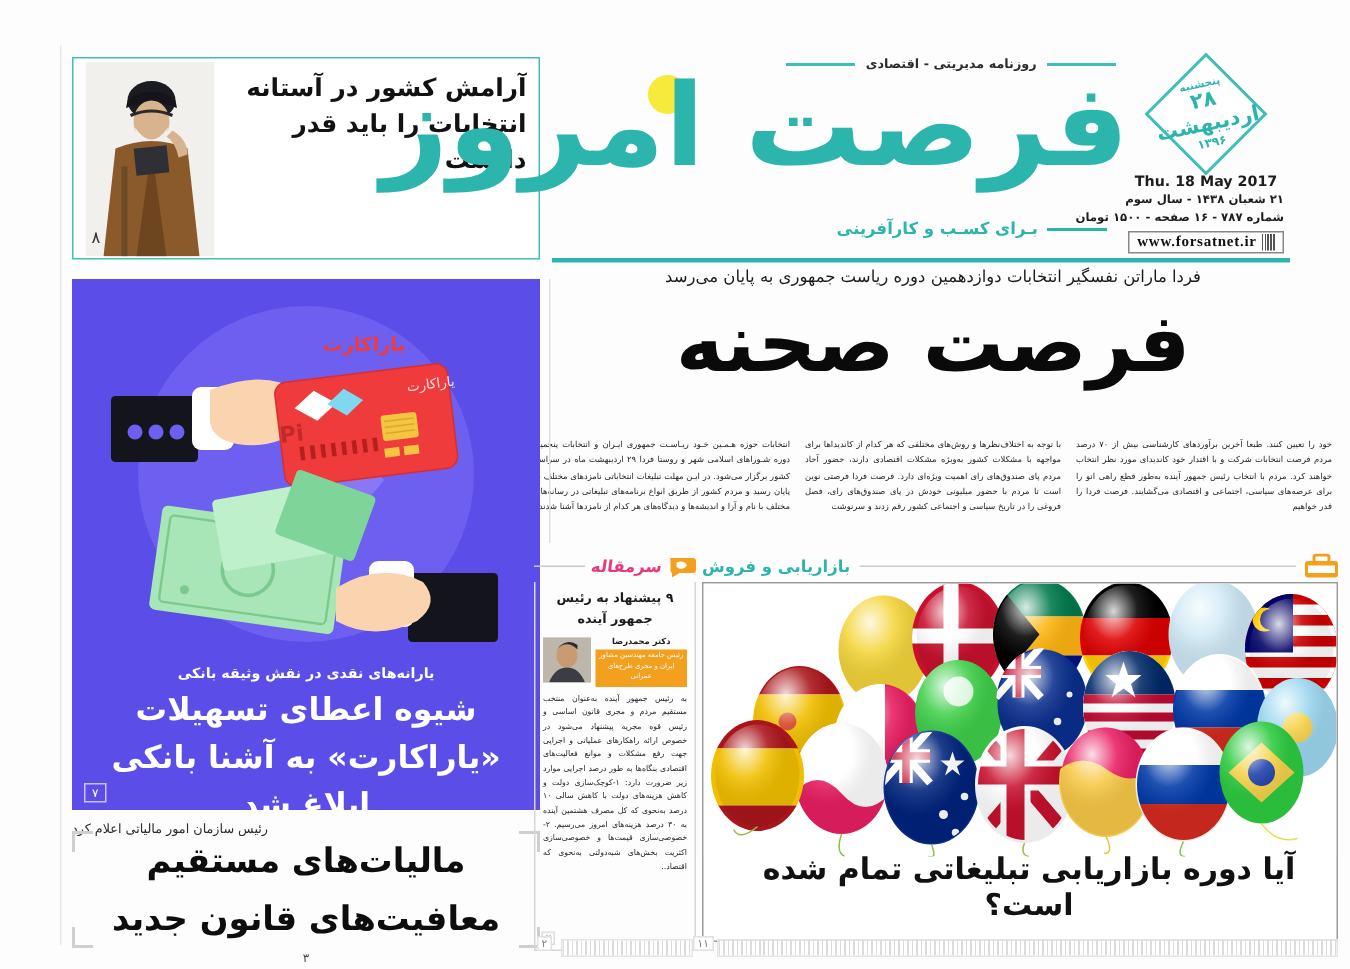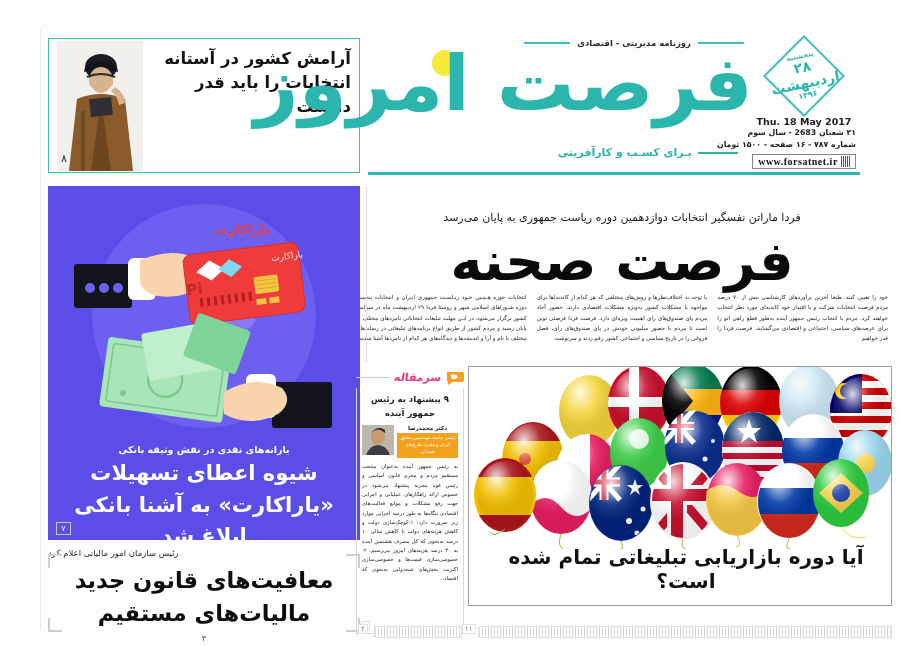--- a/index.html
+++ b/index.html
@@ -188,21 +188,20 @@
     position: absolute;
     left: 352px; top: 176px;
     width: 540px; height: 190px;
     direction: rtl;
   }
   .main-kicker {
     text-align: center;
     font-size: 11px;
     color: #1a1a1a;
     padding-top: 2px;
-    margin-top: 33px;
   }
   .main-headline {
     text-align: center;
     font-size: 54px;
     font-weight: bold;
     color: #0a0a0a;
     letter-spacing: -2px;
     line-height: 1.35;
     margin-top: 2px;
   }
@@ -502,21 +501,21 @@
     <div class="datebox">
       <div class="date-diamond">
         <div class="dm"></div>
         <div class="d-in">
           <div class="d-day">پنجشنبه</div>
           <div class="d-date">۲۸ اردیبهشت</div>
           <div class="d-year">۱۳۹۶</div>
         </div>
       </div>
       <div class="date-en">Thu. 18 May 2017</div>
-      <div class="date-hijri">۲۱ شعبان 2683 - سال سوم</div>
+      <div class="date-hijri">۲۱ شعبان ۱۴۳۸ - سال سوم</div>
       <div class="date-issue">شماره ۷۸۷ - ۱۶ صفحه - ۱۵۰۰ تومان</div>
       <div class="site-strip">
         <span class="url">www.forsatnet.ir</span>
         <span class="bars"></span>
       </div>
     </div>
   </div>
 
   <div class="teal-rule"></div>
 
@@ -589,22 +588,22 @@
     <div class="promo-head">شیوه اعطای تسهیلات «یاراکارت» به آشنا بانکی ابلاغ شد</div>
     <div class="promo-page">۷</div>
   </div>
 
   <div class="tax">
     <span class="corner c-tl"></span>
     <span class="corner c-tr"></span>
     <span class="corner c-bl"></span>
     <span class="corner c-br"></span>
     <div class="tax-kicker">رئیس سازمان امور مالیاتی اعلام کرد</div>
+    <div class="tax-head" style="margin-top:0">مالیات‌های مستقیم</div>
     <div class="tax-head">معافیت‌های قانون جدید</div>
-    <div class="tax-head" style="margin-top:0">مالیات‌های مستقیم</div>
     <div class="tax-page">۳</div>
   </div>
 
   <div class="editorial">
     <div class="sec-head">
       <span class="sec-icon">
         <svg width="19" height="15" viewBox="0 0 19 15">
           <path d="M2 2 h15 a2 2 0 0 1 2 2 v6 a2 2 0 0 1 -2 2 h-9 l-5 3 v-3 a2 2 0 0 1 -1 -2 v-6 a2 2 0 0 1 0 -2 z" fill="#f2a01e"></path>
           <path d="M6 5 q5 -2 7 2 q-3 4 -7 1 z" fill="#ffffff"></path>
         </svg>
@@ -627,20 +626,31 @@
           <div class="ed-author-name">دکتر محمدرضا</div>
           <div class="ed-author-role">رئیس جامعه مهندسین مشاور ایران و مجری طرح‌های عمرانی</div>
         </div>
       </div>
       <div class="ed-text">به رئیس جمهور آینده به‌عنوان منتخب مستقیم مردم و مجری قانون اساسی و رئیس قوه مجریه پیشنهاد می‌شود در خصوص ارائه راهکارهای عملیاتی و اجرایی جهت رفع مشکلات و موانع فعالیت‌های اقتصادی بنگاه‌ها به طور درصد اجرایی موارد زیر ضرورت دارد: ۱-کوچک‌سازی دولت و کاهش هزینه‌های دولت با کاهش سالی ۱۰ درصد به‌نحوی که کل‌ مصرف هشتمین آینده به ۳۰ درصد هزینه‌های امروز می‌رسیم. ۲-خصوصی‌سازی قیمت‌ها و خصوصی‌سازی اکثریت بخش‌های شبه‌دولتی به‌نحوی که اقتصاد..</div>
       <div class="ed-page">۲</div>
     </div>
   </div>
 
   <div class="marketing">
+    <div class="mk-head">
+      <span class="label">بازاریابی و فروش</span>
+      <span class="line"></span>
+      <span class="mk-icon">
+        <svg width="22" height="17" viewBox="0 0 22 17">
+          <path d="M2 5 h18 a2 2 0 0 1 2 2 v7 a2 2 0 0 1 -2 2 h-18 a2 2 0 0 1 -2 -2 v-7 a2 2 0 0 1 2 -2 z" fill="#f2a01e"></path>
+          <rect x="6" y="1" width="10" height="5" rx="1.5" fill="none" stroke="#f2a01e" stroke-width="2"></rect>
+          <rect x="2" y="8" width="18" height="5" fill="#ffffff"></rect>
+        </svg>
+      </span>
+    </div>
     <div class="mk-body">
       <div class="balloons">
         <svg width="422" height="182" viewBox="0 0 422 182" preserveAspectRatio="xMidYMid slice">
           <rect width="422" height="182" fill="#ffffff"></rect>
           <defs>
             <radialGradient id="gl" cx="35%" cy="25%">
               <stop offset="0%" stop-color="#ffffff" stop-opacity="0.85"></stop>
               <stop offset="55%" stop-color="#ffffff" stop-opacity="0.12"></stop>
               <stop offset="100%" stop-color="#000000" stop-opacity="0.08"></stop>
             </radialGradient>

